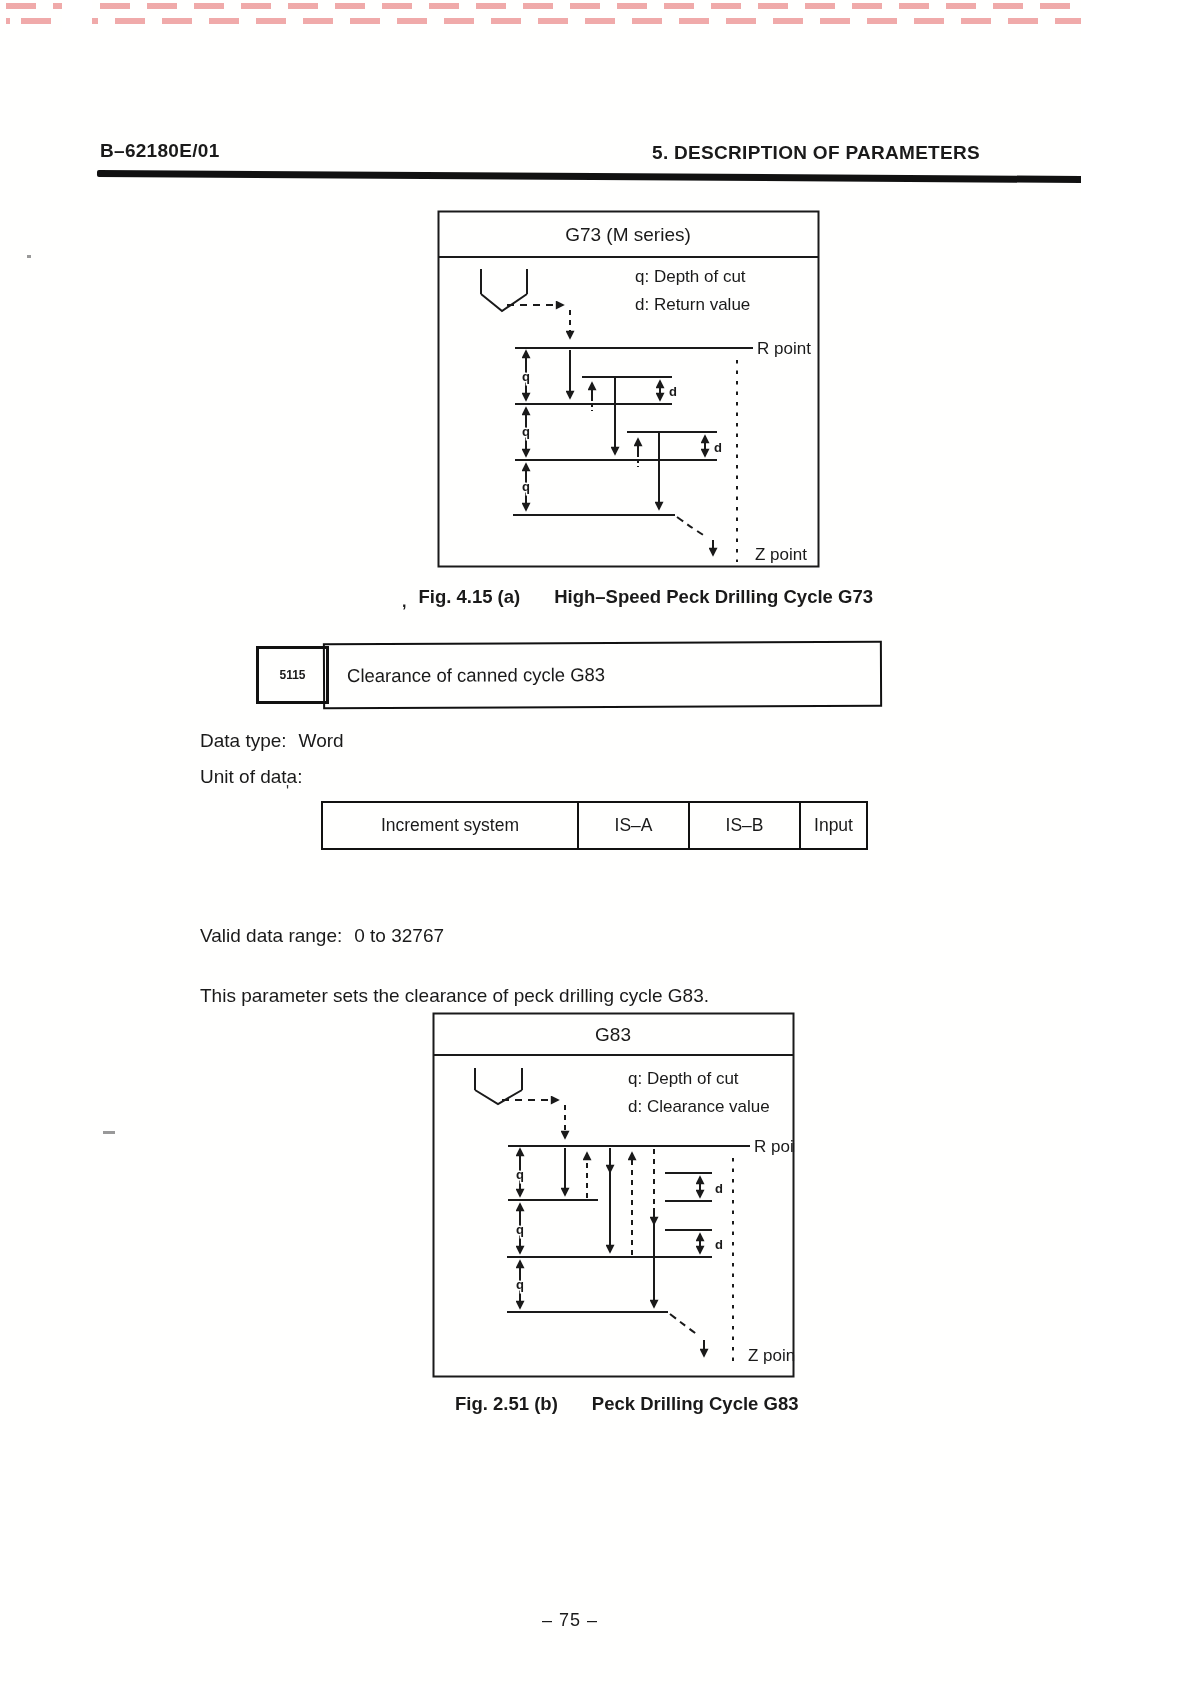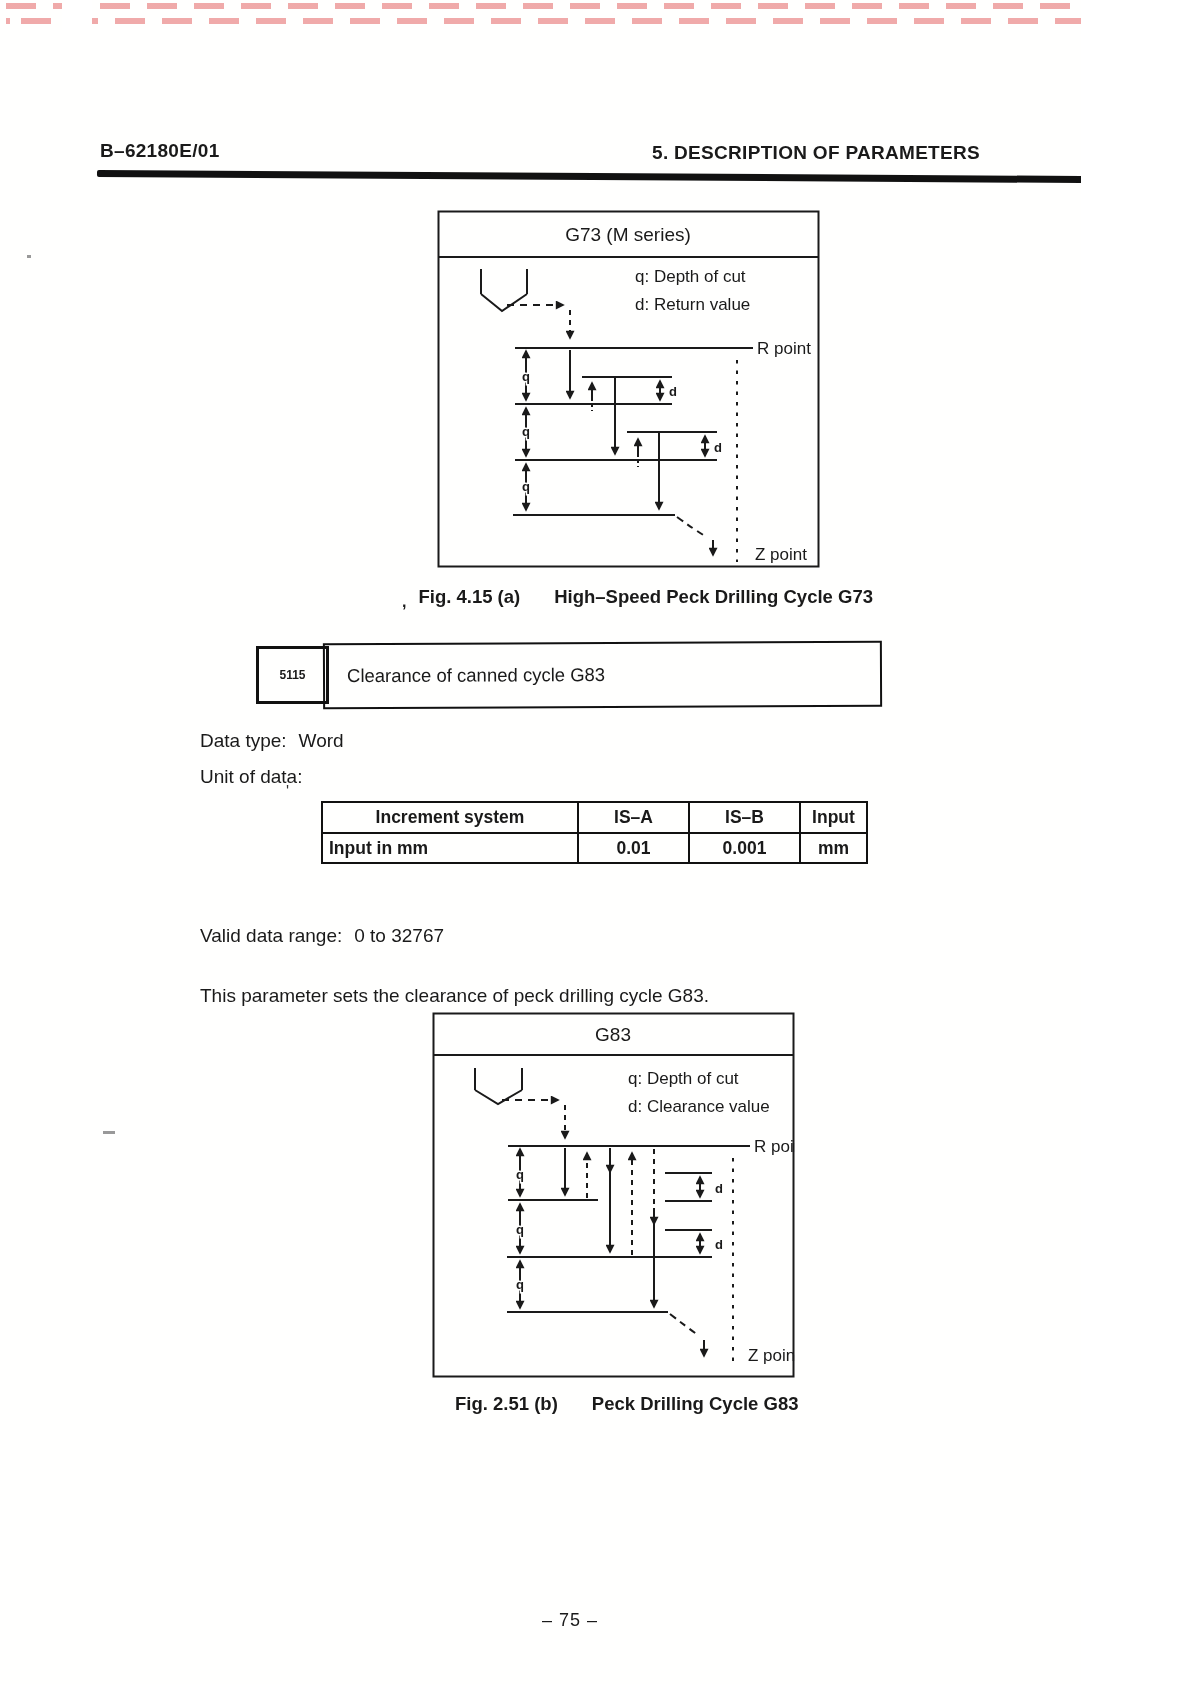--- a/index.html
+++ b/index.html
@@ -27,21 +27,21 @@
   .pnum-box{left:234px;top:646px;width:67px;height:52px;border:3px solid #111;
     display:flex;align-items:center;justify-content:center;font-weight:700;font-size:12px;margin-left:22px;}
   .pdesc-box{left:323px;top:642px;width:533px;height:62px;border:2.5px solid #111;
     display:flex;align-items:center;padding-left:22px;font-size:18.5px;
     transform:rotate(-.25deg);}
   .bodyline{font-size:19px;}
   .bodyline .val{margin-left:12px;}
   .tiny-mark{font-size:16px;color:#333;}
   
   table.unit{border-collapse:collapse;font-size:17.5px;}
-  table.unit td,table.unit th{border:2px solid #111;font-weight:700;padding:0 6px;height:28px;}
+  table.unit td,table.unit th{border:2px solid #111;font-weight:400;padding:8px 6px;height:28px;}
   table.unit th{height:29px;}
   .c0{width:242px;} .c1{width:97px;} .c2{width:97px;} .c3{width:53px;}
   td.left{text-align:left;padding-left:10px;} td.ctr,th{text-align:center;}
   
   svg text{font-family:"Liberation Sans",sans-serif;fill:#1a1a1a;}
   svg .lbl{font-size:17px;}
   svg .ttl{font-size:19px;}
   svg .sm{font-size:13px;font-weight:700;paint-order:stroke;stroke:#fffffe;stroke-width:3px;}
   .pageno{left:470px;top:1610px;width:200px;text-align:center;font-size:18px;letter-spacing:1px;}
   .artifact{background:#555;opacity:.6;}
@@ -142,26 +142,20 @@
 
   <div class="abs" style="left:321px;top:801px">
     <table class="unit">
       <tbody>
           <tr>
         <th class="c0">Increment system</th>
         <th class="c1">IS–A</th>
         <th class="c2">IS–B</th>
         <th class="c3">Input</th>
       </tr>
-      <tr>
-        <td class="left">Input in mm</td>
-        <td class="ctr">0.01</td>
-        <td class="ctr">0.001</td>
-        <td class="ctr">mm</td>
-      </tr>
     </tbody>
       </table>
   </div>
 
   <div class="abs bodyline" style="left:200px;top:925px">
     <span>Valid data range:</span><span class="val">0 to 32767</span>
   </div>
 
   <div class="abs bodyline" style="left:200px;top:985px">This parameter sets the clearance of peck drilling cycle G83.</div>
 

